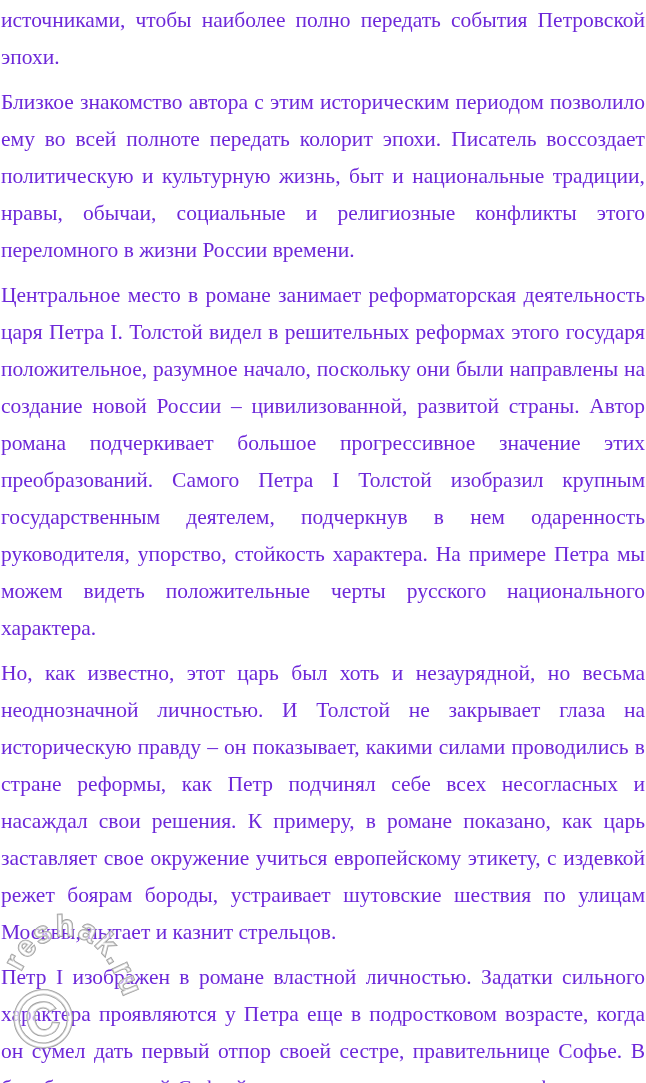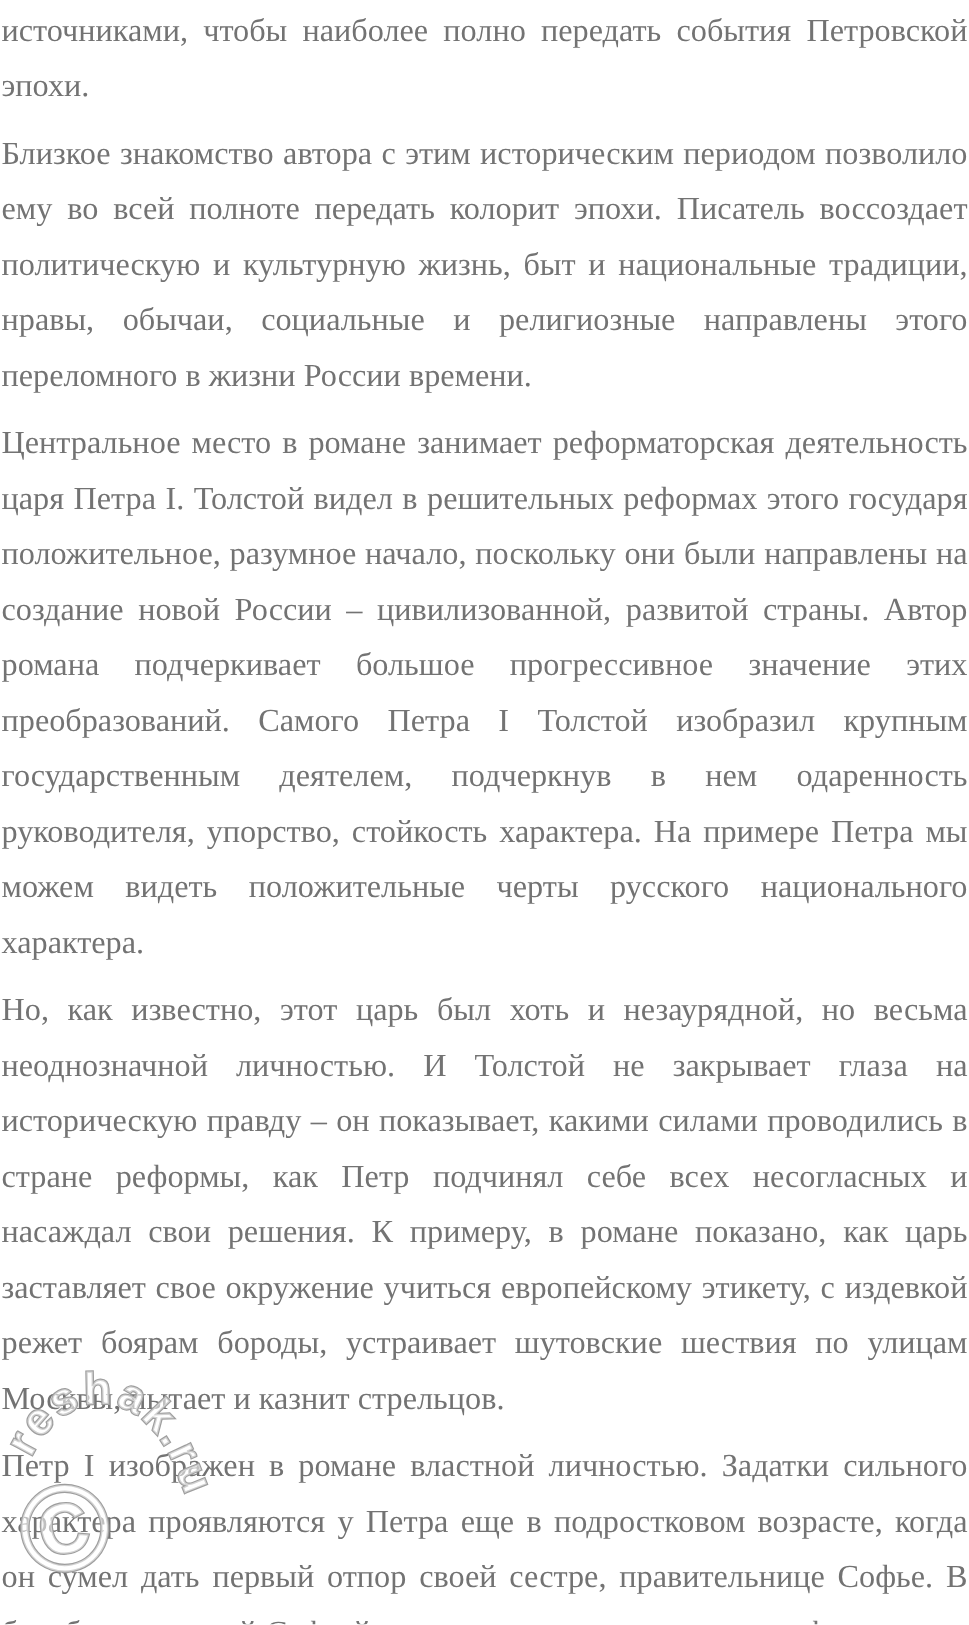--- a/index.html
+++ b/index.html
@@ -11,21 +11,21 @@
     position: relative;
     width: 646px;
     height: 1083px;
     overflow: hidden;
     background: #ffffff;
     box-sizing: border-box;
     padding: 2px 1px 15px 1px;
     font-family: "Liberation Serif", "DejaVu Serif", serif;
     font-size: 21.5px;
     line-height: 37px;
-    color: #737373;
+    color: #6d28d9;
   }
   .page p {
     margin: 0 0 8px 0;
     text-align: justify;
     text-justify: inter-word;
   }
   .watermark-svg {
     position: absolute;
     left: 0;
     top: 0;
@@ -38,21 +38,21 @@
     font-family: "Liberation Sans", "DejaVu Sans", sans-serif;
     font-weight: bold;
   }
 </style>
 </head>
 <body>
 
 <div class="page">
 
   <p>источниками, чтобы наиболее полно передать события Петровской эпохи.</p>
-  <p>Близкое знакомство автора с этим историческим периодом позволило ему во всей полноте передать колорит эпохи. Писатель воссоздает политическую и культурную жизнь, быт и национальные традиции, нравы, обычаи, социальные и религиозные направлены этого переломного в жизни России времени.</p>
+  <p>Близкое знакомство автора с этим историческим периодом позволило ему во всей полноте передать колорит эпохи. Писатель воссоздает политическую и культурную жизнь, быт и национальные традиции, нравы, обычаи, социальные и религиозные конфликты этого переломного в жизни России времени.</p>
   <p>Центральное место в романе занимает реформаторская деятельность царя Петра I. Толстой видел в решительных реформах этого государя положительное, разумное начало, поскольку они были направлены на создание новой России – цивилизованной, развитой страны. Автор романа подчеркивает большое прогрессивное значение этих преобразований. Самого Петра I Толстой изобразил крупным государственным деятелем, подчеркнув в нем одаренность руководителя, упорство, стойкость характера. На примере Петра мы можем видеть положительные черты русского национального характера.</p>
   <p>Но, как известно, этот царь был хоть и незаурядной, но весьма неоднозначной личностью. И Толстой не закрывает глаза на историческую правду – он показывает, какими силами проводились в стране реформы, как Петр подчинял себе всех несогласных и насаждал свои решения. К примеру, в романе показано, как царь заставляет свое окружение учиться европейскому этикету, с издевкой режет боярам бороды, устраивает шутовские шествия по улицам Москвы, пытает и казнит стрельцов.</p>
   <p>Петр I изображен в романе властной личностью. Задатки сильного характера проявляются у Петра еще в подростковом возрасте, когда он сумел дать первый отпор своей сестре, правительнице Софье. В борьбе с царевной Софьей за власть в его сознании уже оформляется план</p>
 
   <svg class="watermark-svg" viewBox="0 0 646 1083" xmlns="http://www.w3.org/2000/svg" aria-hidden="true">
     <defs>
       <path id="wm-arc" d="M 20 974 C 42 922, 96 922, 118 982 C 132 1018, 137 1022, 134 1060" fill="none"></path>
     </defs>
     <text font-size="30" letter-spacing="2" fill="#ffffff" fill-opacity="0.55" stroke="#9e9e9e" stroke-width="1.6" paint-order="stroke">
       <textPath href="#wm-arc" startOffset="2">reshak.ru</textPath>

